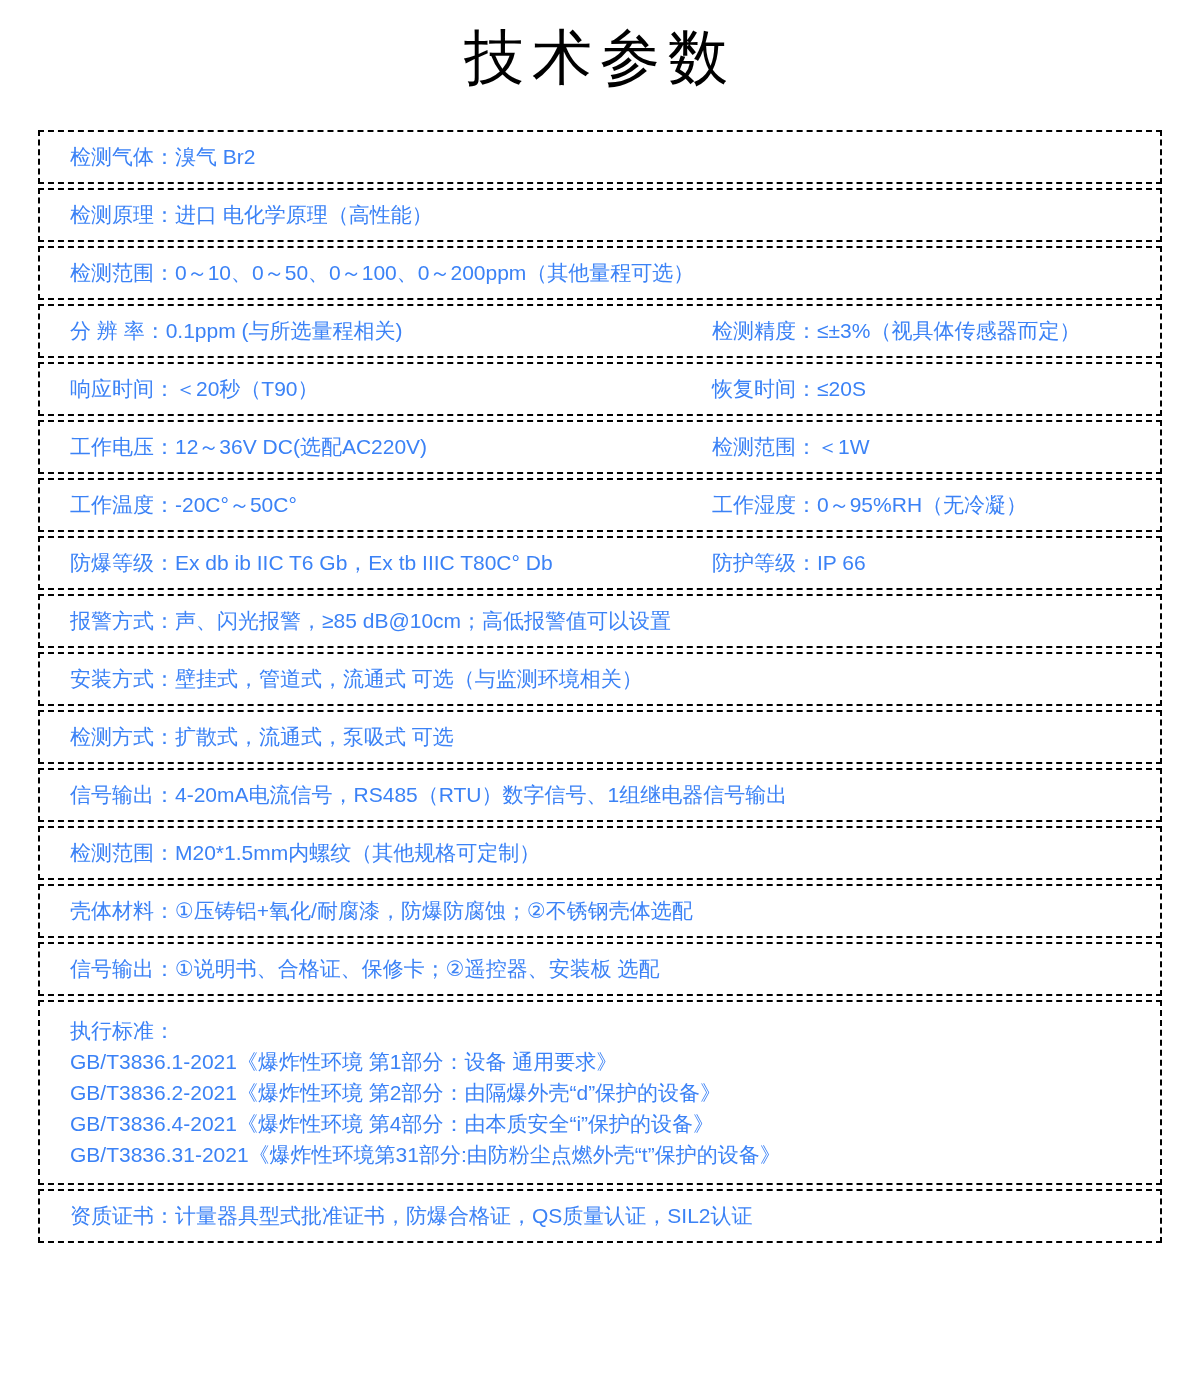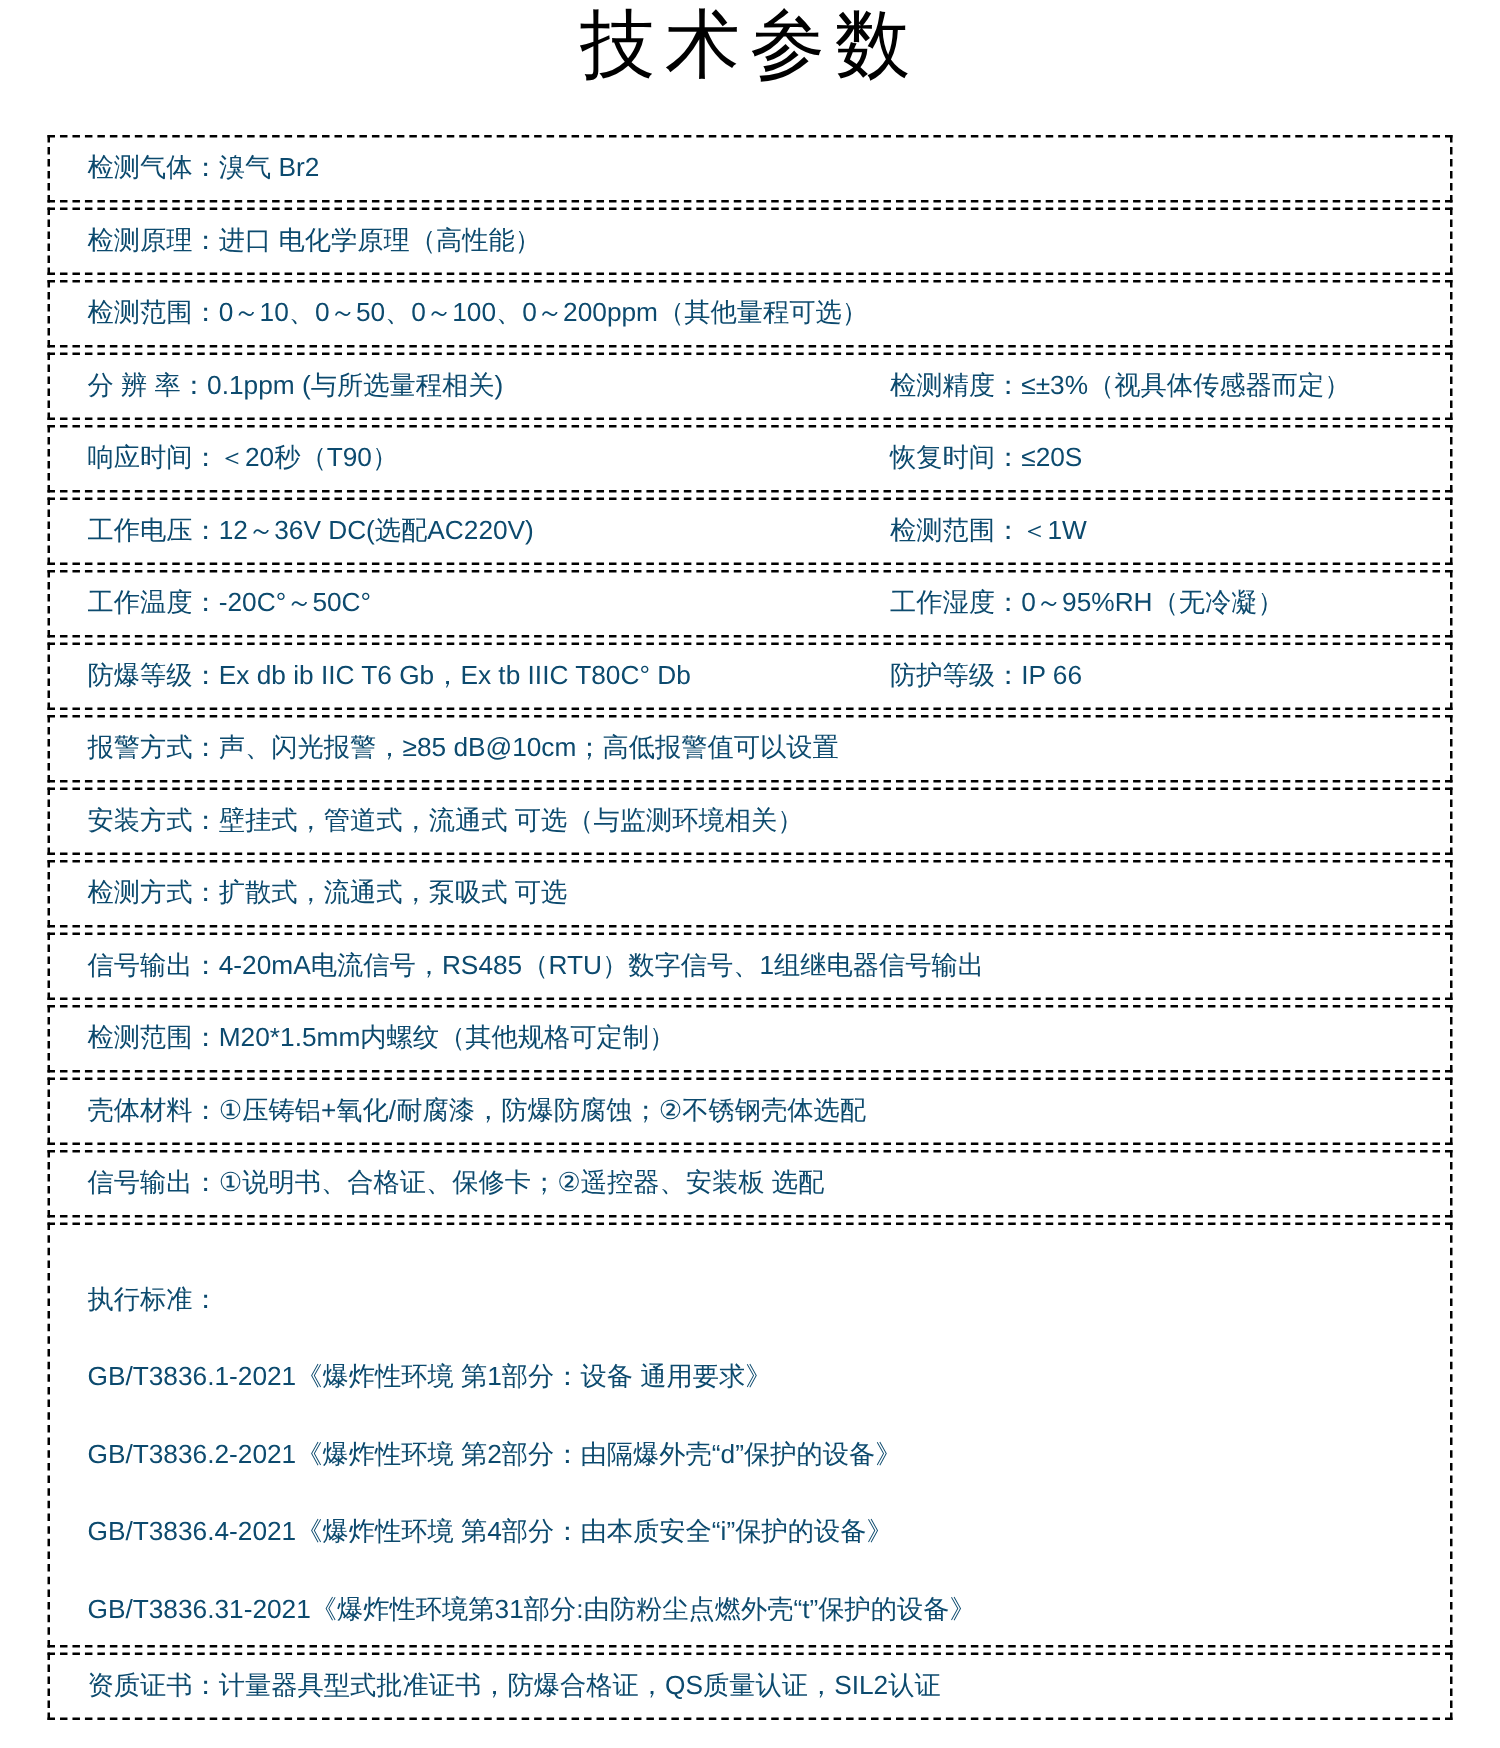--- a/index.html
+++ b/index.html
@@ -8,20 +8,21 @@
     background: #ffffff;
     font-family: "Liberation Sans", "DejaVu Sans", sans-serif;
     color: #111111;
   }
   .page {
     width: 1200px;
     min-height: 1398px;
     margin: 0 auto;
     background: #ffffff;
     box-sizing: border-box;
+    padding-top: 22px;
   }
   .page-title {
     text-align: center;
     font-size: 60px;
     font-weight: normal;
     letter-spacing: 8px;
     color: #000000;
     margin: 0 0 36px 0;
     line-height: 1.2;
   }
@@ -31,37 +32,36 @@
   .spec-row {
     border: 2px dashed #000000;
     box-sizing: border-box;
     min-height: 54px;
     margin-bottom: 4px;
     display: flex;
     align-items: center;
     padding: 0 16px 0 30px;
     font-size: 21px;
     line-height: 1.35;
-    color: #0c4a6e;
+    color: #3b82f6;
     background: #ffffff;
   }
   .spec-row--double {
     display: grid;
     grid-template-columns: 642px 1fr;
     align-items: center;
   }
   .spec-row--multi {
     display: block;
     padding-top: 13px;
     padding-bottom: 13px;
     line-height: 31px;
   }
   .spec-row--multi .line {
     white-space: nowrap;
-    margin-top: 31px;
   }
   .cell {
     white-space: nowrap;
   }
 </style>
 </head>
 <body>
 
 <div class="page">
 

